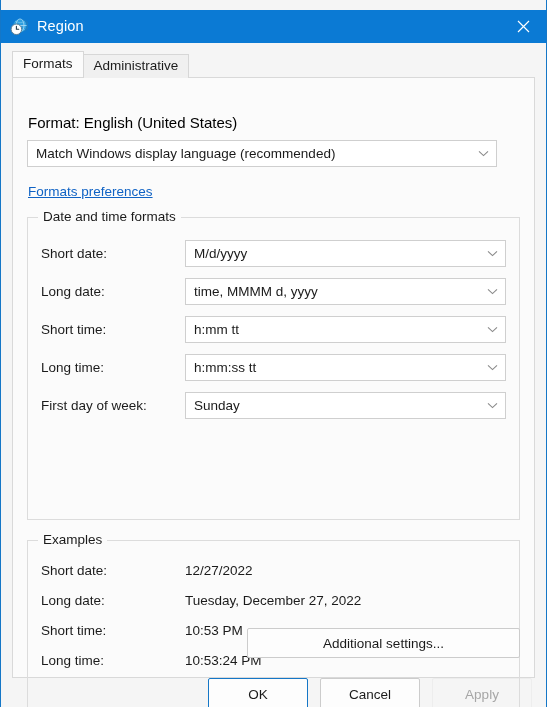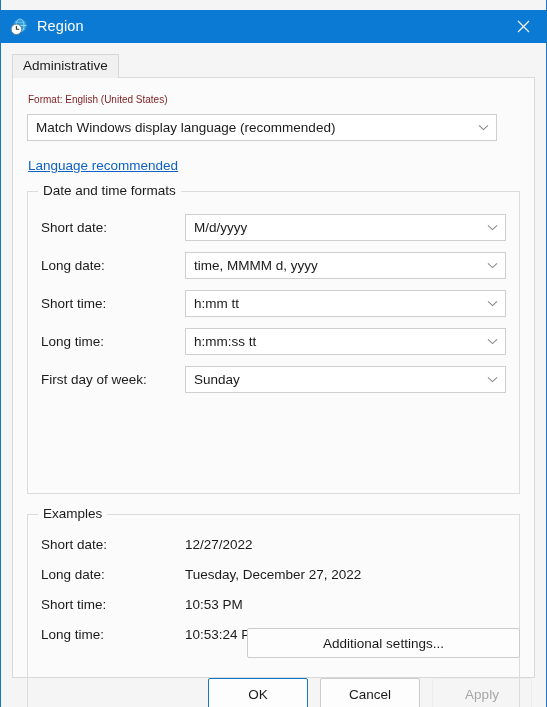--- a/index.html
+++ b/index.html
@@ -102,23 +102,23 @@
     border: 1px solid #d9d9d9;
     background: #fbfbfb;
     flex: 0 0 auto;
     height: 601px;
     box-sizing: border-box;
     padding: 15px 14px 0 14px;
     position: relative;
   }
 
   .format-label {
-    font-size: 10px;
-    color: #7f1d1d;
-    margin: 1px 0 9px 1px;
+    font-size: 15px;
+    color: #000000;
+    margin: 21px 0 9px 1px;
   }
 
   
   .combo {
     box-sizing: border-box;
     height: 27px;
     background: #ffffff;
     border: 1px solid #cfcfcf;
     display: flex;
     align-items: center;
@@ -277,39 +277,42 @@
     </div>
     <div class="title-text">Region</div>
     <div class="close-btn">
       <svg width="13" height="13" viewBox="0 0 13 13">
         <path d="M1 1 L12 12 M12 1 L1 12" stroke="#ffffff" stroke-width="1.15" fill="none"></path>
       </svg>
     </div>
   </div>
 
   <div class="tabstrip">
+    <div class="tab selected">
+      <span>Formats</span>
+    </div>
     <div class="tab">
       <span>Administrative</span>
     </div>
   </div>
 
   <div class="panel">
 
     <div class="format-label">Format: English (United States)</div>
 
     <div class="combo combo-main">
       <span class="val">Match Windows display language (recommended)</span>
       <span class="chev">
         <svg width="11" height="7" viewBox="0 0 11 7">
             <path d="M1 1.4 L5.5 5.6 L10 1.4" stroke="#8a8a8a" stroke-width="1.1" fill="none"></path>
           </svg>
       </span>
     </div>
 
-    <a class="link">Language recommended</a>
+    <a class="link">Formats preferences</a>
 
     
     <div class="group" id="group-datetime">
       <div class="group-legend">Date and time formats</div>
       <div class="rows">
 
         <div class="row">
           <div class="row-label">Short date:</div>
           <div class="combo">
             <span class="val">M/d/yyyy</span>

